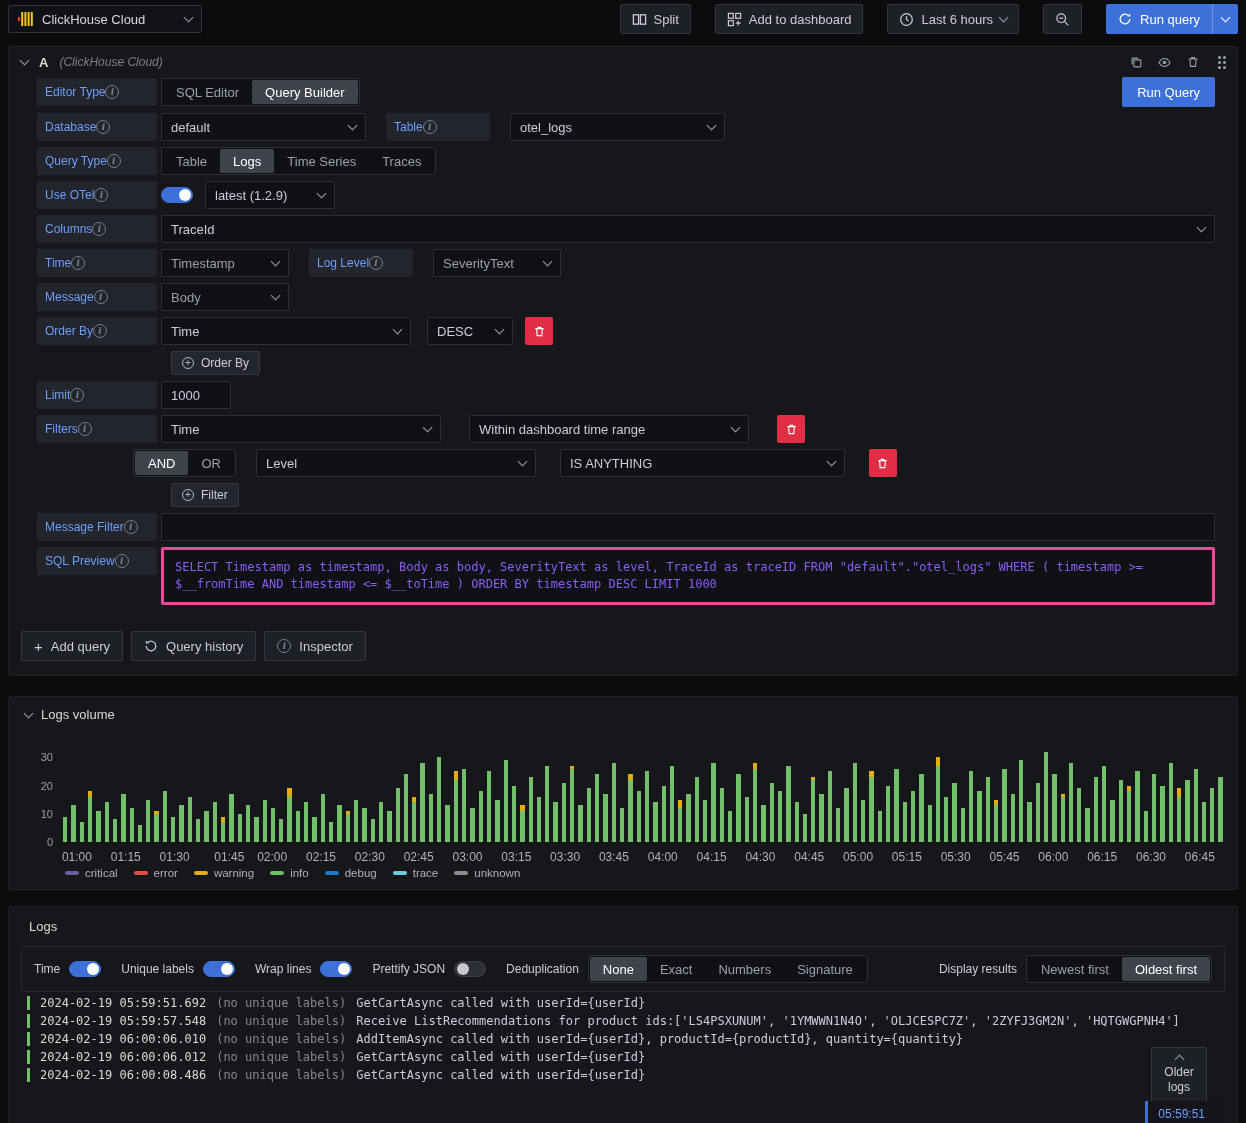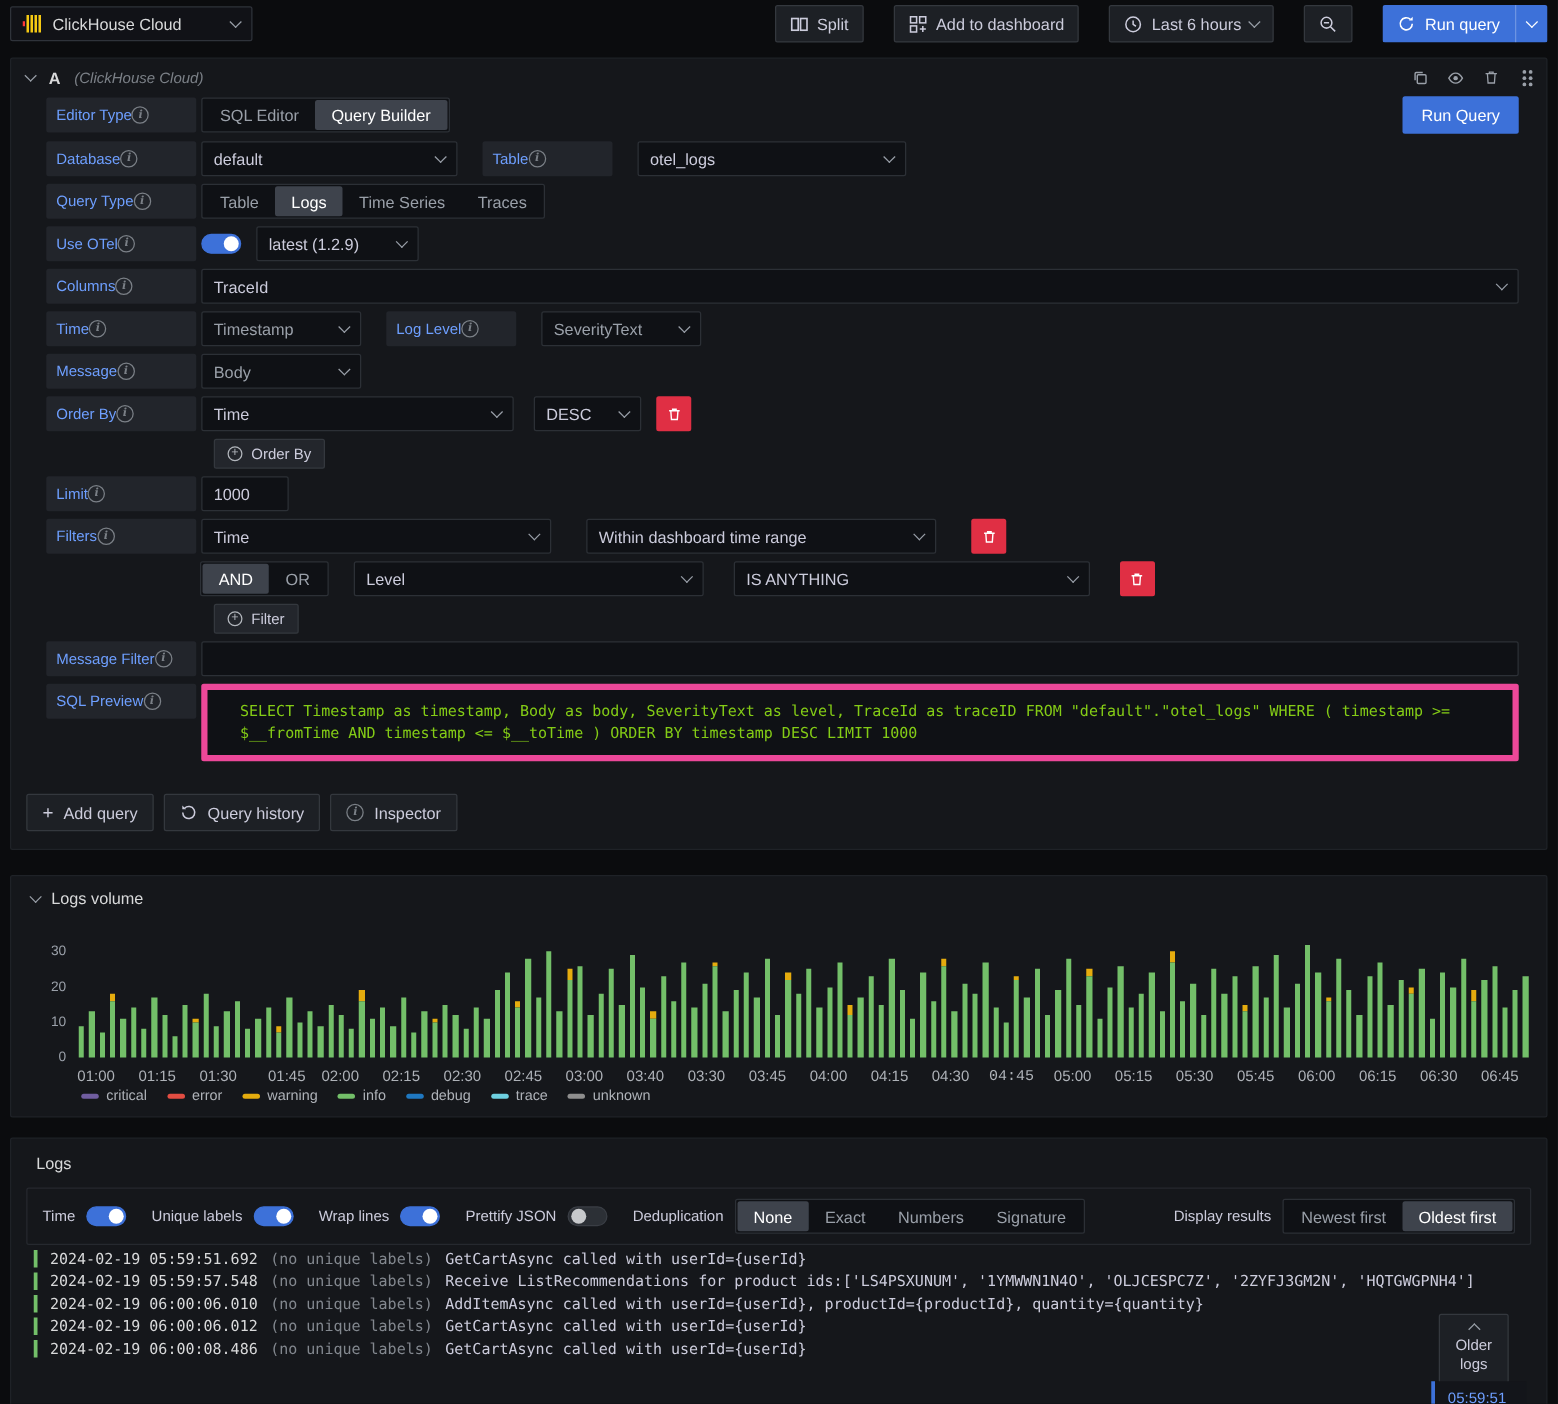--- a/index.html
+++ b/index.html
@@ -33,21 +33,21 @@
   .editor-panel { margin-top:8px; padding-bottom:4px; }
   .qhead { display:flex; align-items:center; gap:11px; height:30px; padding:0 12px; }
   .refid { font-weight:700; font-size:13px; color:#d8d9da; }
   .dshint { font-style:italic; color:#7b8087; font-size:12px; }
   .qhead-icons { margin-left:auto; display:flex; align-items:center; gap:14px; color:#9aa0a9; }
   .qhead-icons > span { cursor:pointer; display:flex; align-items:center; }
   .grip { width:3px; height:3px; background:#9aa0a9; border-radius:50%; box-shadow:5px 0 0 #9aa0a9, 0 5px 0 #9aa0a9, 5px 5px 0 #9aa0a9, 0 -5px 0 #9aa0a9, 5px -5px 0 #9aa0a9; margin:5px 4px; }
 
   .frow { display:flex; align-items:center; margin:0 22px 6px 28px; gap:4px; }
   .frow.top { align-items:flex-start; }
-  .indent  { margin-left:116px;padding-left:35px; }
+  .indent  { margin-left:89px;padding-left:35px; }
   .indent2 { margin-left:162px; }
   .ml8{margin-left:8px;} .ml12{margin-left:12px;} .ml16{margin-left:16px;} .ml20{margin-left:20px;} .ml24{margin-left:24px;} .ml-auto{margin-left:auto;}
 
   .flabel { display:flex; align-items:center; width:120px; min-width:120px; height:28px; background:#22252b; border-radius:2px; padding:0 8px; color:#6e9fff; font-size:12px; font-weight:500; }
   .flabel.inline { width:104px; min-width:104px; margin-left:16px; }
   .info { width:14px; height:14px; min-width:14px; border:1px solid #7b8087; border-radius:50%; color:#7b8087; display:inline-flex; align-items:center; justify-content:center; font:italic bold 9px "DejaVu Serif", serif; }
 
   .select { display:flex; align-items:center; justify-content:space-between; height:28px; background:#0f1115; border:1px solid #2c3036; border-radius:2px; padding:0 9px; font-size:13px; color:#ccccdc; gap:8px; cursor:pointer; }
   .select .muted { color:#9aa0a9; }
   .inputbox { height:28px; background:#0f1115; border:1px solid #2c3036; border-radius:2px; padding:0 9px; font-size:13px; color:#ccccdc; font-family:"Liberation Sans",sans-serif; }
@@ -62,21 +62,21 @@
   .btn-primary { background:#3d71d9; color:#fff; border:none; height:30px; padding:0 15px; border-radius:2px; font-size:13px; font-family:inherit; cursor:pointer; }
   .iconbtn-red { width:28px; height:28px; min-width:28px; background:#e02f44; border:none; border-radius:2px; display:flex; align-items:center; justify-content:center; color:#fff; cursor:pointer; }
   .addbtn { display:inline-flex; align-items:center; gap:7px; height:24px; padding:0 10px; background:#23262c; border:1px solid #34383e; border-radius:2px; color:#ccccdc; font-size:12px; cursor:pointer; }
   .plus-circ { width:12px; height:12px; min-width:12px; border:1px solid #b3b7bd; border-radius:50%; color:#b3b7bd; font-size:10px; line-height:1; display:inline-flex; align-items:center; justify-content:center; }
 
   .switch { width:32px; height:16px; min-width:32px; border-radius:9px; background:#2c3036; border:1px solid #3a3e45; position:relative; cursor:pointer; }
   .switch::after { content:""; position:absolute; width:12px; height:12px; border-radius:50%; background:#c7c9cc; top:1px; left:2px; }
   .switch.on { background:#3d71d9; border-color:#3d71d9; }
   .switch.on::after { left:17px; background:#fff; }
 
-  .sqlbox { flex:1; background:#0f1115; border:5px solid #ec4899; border-radius:2px; padding:9px 26px; font:12px/17px "DejaVu Sans Mono", monospace; color:#84cc16; min-height:52px; }
+  .sqlbox { flex:1; background:#0f1115; border:3px solid #ec4899; border-radius:2px; padding:9px 11px; font:12px/17px "DejaVu Sans Mono", monospace; color:#8b5cf6; min-height:52px; }
 
   .qfooter { display:flex; align-items:center; gap:8px; padding:20px 12px 10px 12px; }
   .fbtn { display:inline-flex; align-items:center; gap:8px; height:30px; padding:0 12px; background:#1d2025; border:1px solid #34383e; border-radius:2px; color:#ccccdc; font-size:13px; cursor:pointer; }
   .plus-glyph { font-size:15px; color:#ccccdc; line-height:1; }
 
   
   .lv-panel { margin-top:20px; padding:10px 14px 10px 14px; }
   .pane-head { display:flex; align-items:center; gap:9px; font-size:13px; font-weight:500; color:#d8d9da; padding-left:2px; }
   .chart { margin-top:24px; }
   .chart-main { display:flex; }
@@ -884,27 +884,27 @@
     <div class="xlabels">
         <span class="xtick" style="left: 1.2%;">01:00</span>
         <span class="xtick" style="left: 5.4087%;">01:15</span>
         <span class="xtick" style="left: 9.61739%;">01:30</span>
         <span class="xtick" style="left: 13.8261%; padding-left: 12px;">01:45</span>
         <span class="xtick" style="left: 18.0348%;">02:00</span>
         <span class="xtick" style="left: 22.2435%;">02:15</span>
         <span class="xtick" style="left: 26.4522%;">02:30</span>
         <span class="xtick" style="left: 30.6609%;">02:45</span>
         <span class="xtick" style="left: 34.8696%;">03:00</span>
-        <span class="xtick" style="left: 39.0783%;">03:40</span>
+        <span class="xtick" style="left: 39.0783%;">03:15</span>
         <span class="xtick" style="left: 43.287%;">03:30</span>
         <span class="xtick" style="left: 47.4957%;">03:45</span>
         <span class="xtick" style="left: 51.7043%;">04:00</span>
         <span class="xtick" style="left: 55.913%;">04:15</span>
         <span class="xtick" style="left: 60.1217%;">04:30</span>
-        <span class="xtick" style="left: 64.3304%; font-family: Liberation Mono, monospace;">04:45</span>
+        <span class="xtick" style="left: 64.3304%;">04:45</span>
         <span class="xtick" style="left: 68.5391%;">05:00</span>
         <span class="xtick" style="left: 72.7478%;">05:15</span>
         <span class="xtick" style="left: 76.9565%;">05:30</span>
         <span class="xtick" style="left: 81.1652%;">05:45</span>
         <span class="xtick" style="left: 85.3739%;">06:00</span>
         <span class="xtick" style="left: 89.5826%;">06:15</span>
         <span class="xtick" style="left: 93.7913%;">06:30</span>
         <span class="xtick" style="left: 98%;">06:45</span>
       </div>
     <div class="legend">

